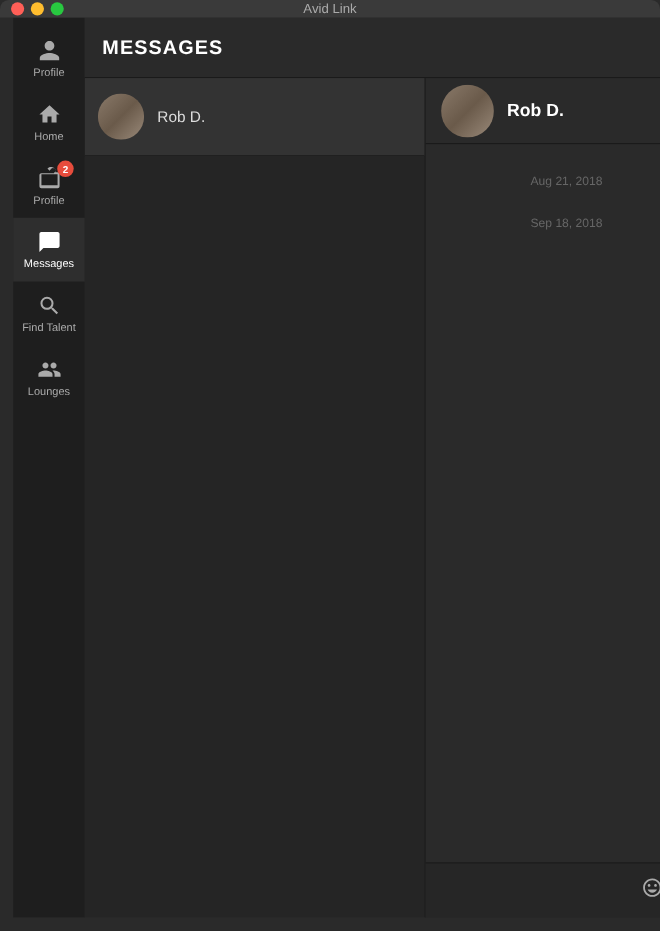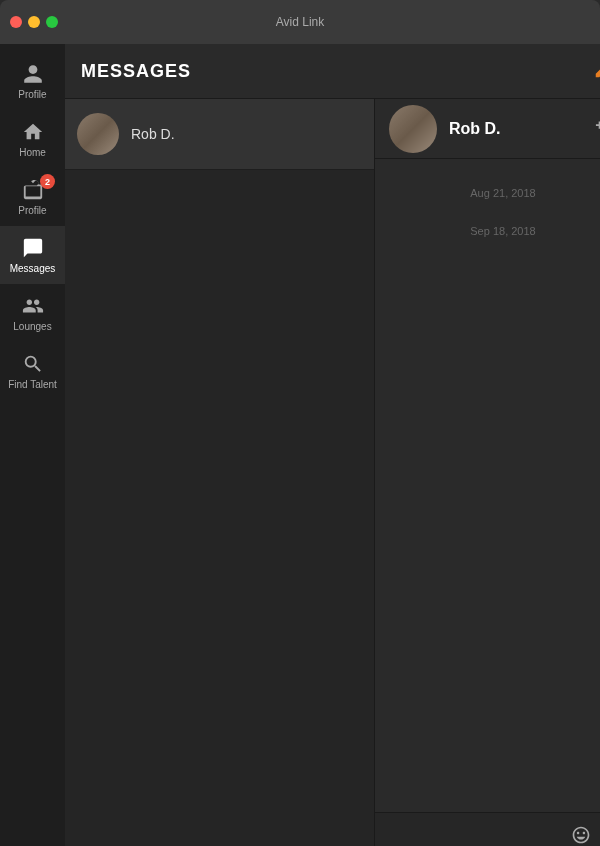--- a/index.html
+++ b/index.html
@@ -5,21 +5,21 @@
     * { margin: 0; padding: 0; box-sizing: border-box; }
     body {
       width: 600px;
       height: 846px;
       background: #2a2a2a;
       font-family: -apple-system, BlinkMacSystemFont, 'Helvetica Neue', sans-serif;
       overflow: hidden;
     }
     
     .title-bar {
-      height: 44px;
+      height: 16px;
       background: #3a3a3a;
       display: flex;
       align-items: center;
       justify-content: center;
       position: relative;
       border-radius: 8px 8px 0 0;
     }
     .traffic-lights {
       position: absolute;
       left: 10px;
@@ -45,20 +45,21 @@
       height: calc(846px - 28px);
     }
     
     .sidebar {
       width: 65px;
       background: #1e1e1e;
       display: flex;
       flex-direction: column;
       align-items: center;
       padding-top: 8px;
+      margin-left: 12px;
     }
     .nav-item {
       width: 65px;
       display: flex;
       flex-direction: column;
       align-items: center;
       padding: 10px 0;
       cursor: pointer;
       position: relative;
     }
@@ -330,33 +331,33 @@
         <svg class="icon-svg" viewBox="0 0 24 24">
             <path d="M20 2H4c-1.1 0-2 .9-2 2v18l4-4h14c1.1 0 2-.9 2-2V4c0-1.1-.9-2-2-2z"></path>
           </svg>
       </div>
       <span class="nav-label">Messages</span>
     </div>
 
     <div class="nav-item">
       <div class="nav-icon">
         <svg class="icon-svg" viewBox="0 0 24 24">
+            <path d="M15.5 14h-.79l-.28-.27A6.471 6.471 0 0 0 16 9.5 6.5 6.5 0 1 0 9.5 16c1.61 0 3.09-.59 4.23-1.57l.27.28v.79l5 4.99L20.49 19l-4.99-5zm-6 0C7.01 14 5 11.99 5 9.5S7.01 5 9.5 5 14 7.01 14 9.5 11.99 14 9.5 14z"></path>
+          </svg>
+      </div>
+      <span class="nav-label">Find Talent</span>
+    </div>
+
+    <div class="nav-item">
+      <div class="nav-icon">
+        <svg class="icon-svg" viewBox="0 0 24 24">
             <path d="M16 11c1.66 0 2.99-1.34 2.99-3S17.66 5 16 5c-1.66 0-3 1.34-3 3s1.34 3 3 3zm-8 0c1.66 0 2.99-1.34 2.99-3S9.66 5 8 5C6.34 5 5 6.34 5 8s1.34 3 3 3zm0 2c-2.33 0-7 1.17-7 3.5V19h14v-2.5c0-2.33-4.67-3.5-7-3.5zm8 0c-.29 0-.62.02-.97.05 1.16.84 1.97 1.97 1.97 3.45V19h6v-2.5c0-2.33-4.67-3.5-7-3.5z"></path>
           </svg>
       </div>
       <span class="nav-label">Lounges</span>
-    </div>
-
-    <div class="nav-item">
-      <div class="nav-icon">
-        <svg class="icon-svg" viewBox="0 0 24 24">
-            <path d="M15.5 14h-.79l-.28-.27A6.471 6.471 0 0 0 16 9.5 6.5 6.5 0 1 0 9.5 16c1.61 0 3.09-.59 4.23-1.57l.27.28v.79l5 4.99L20.49 19l-4.99-5zm-6 0C7.01 14 5 11.99 5 9.5S7.01 5 9.5 5 14 7.01 14 9.5 11.99 14 9.5 14z"></path>
-          </svg>
-      </div>
-      <span class="nav-label">Find Talent</span>
     </div>
 
 
 
   </div>
 
   <div class="content-area">
 
     <div class="header">
       <span class="header-title">MESSAGES</span>

